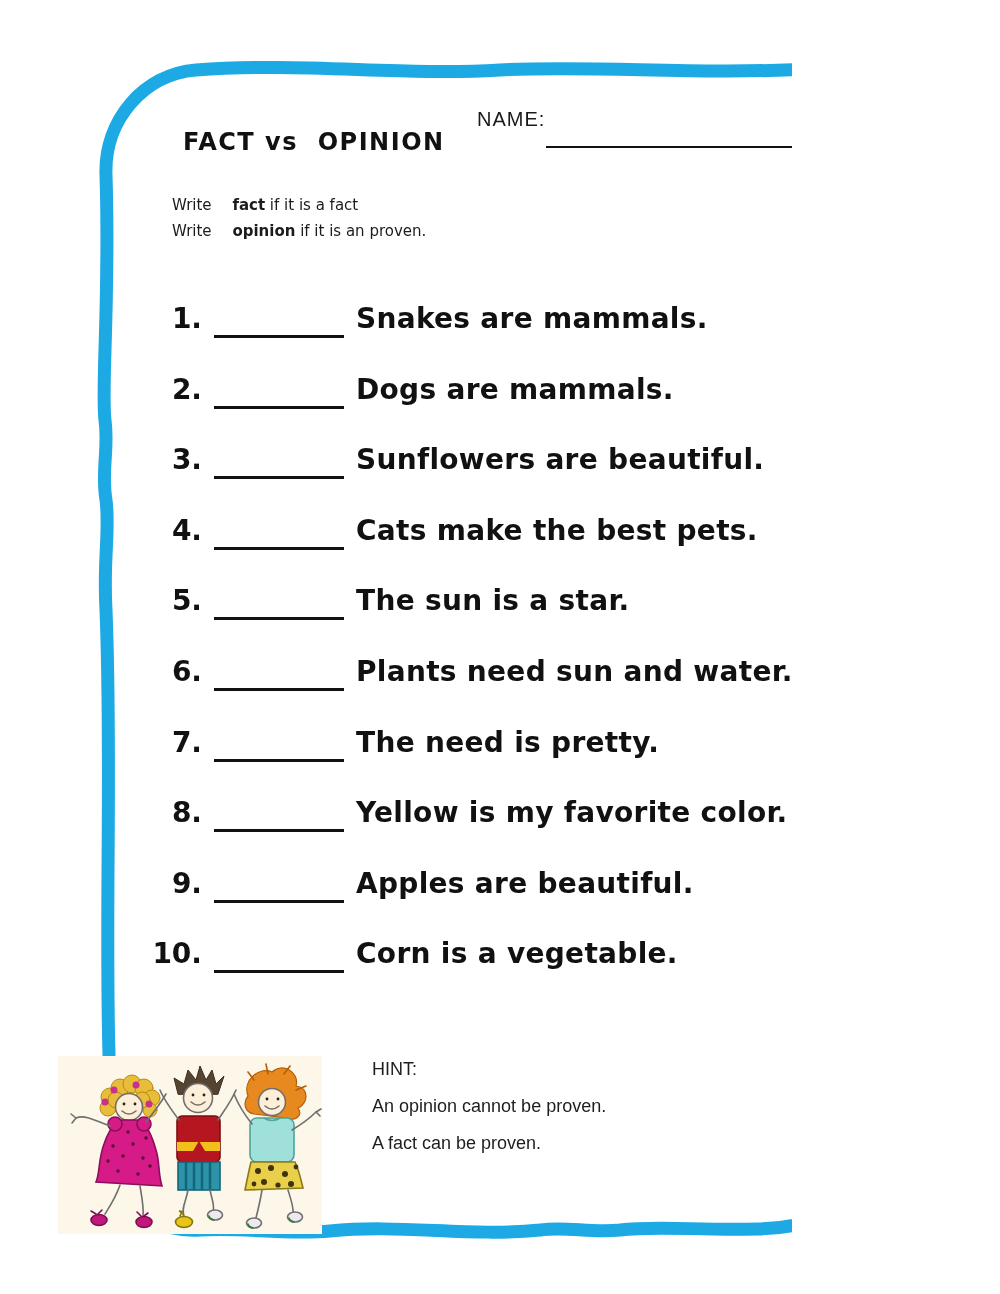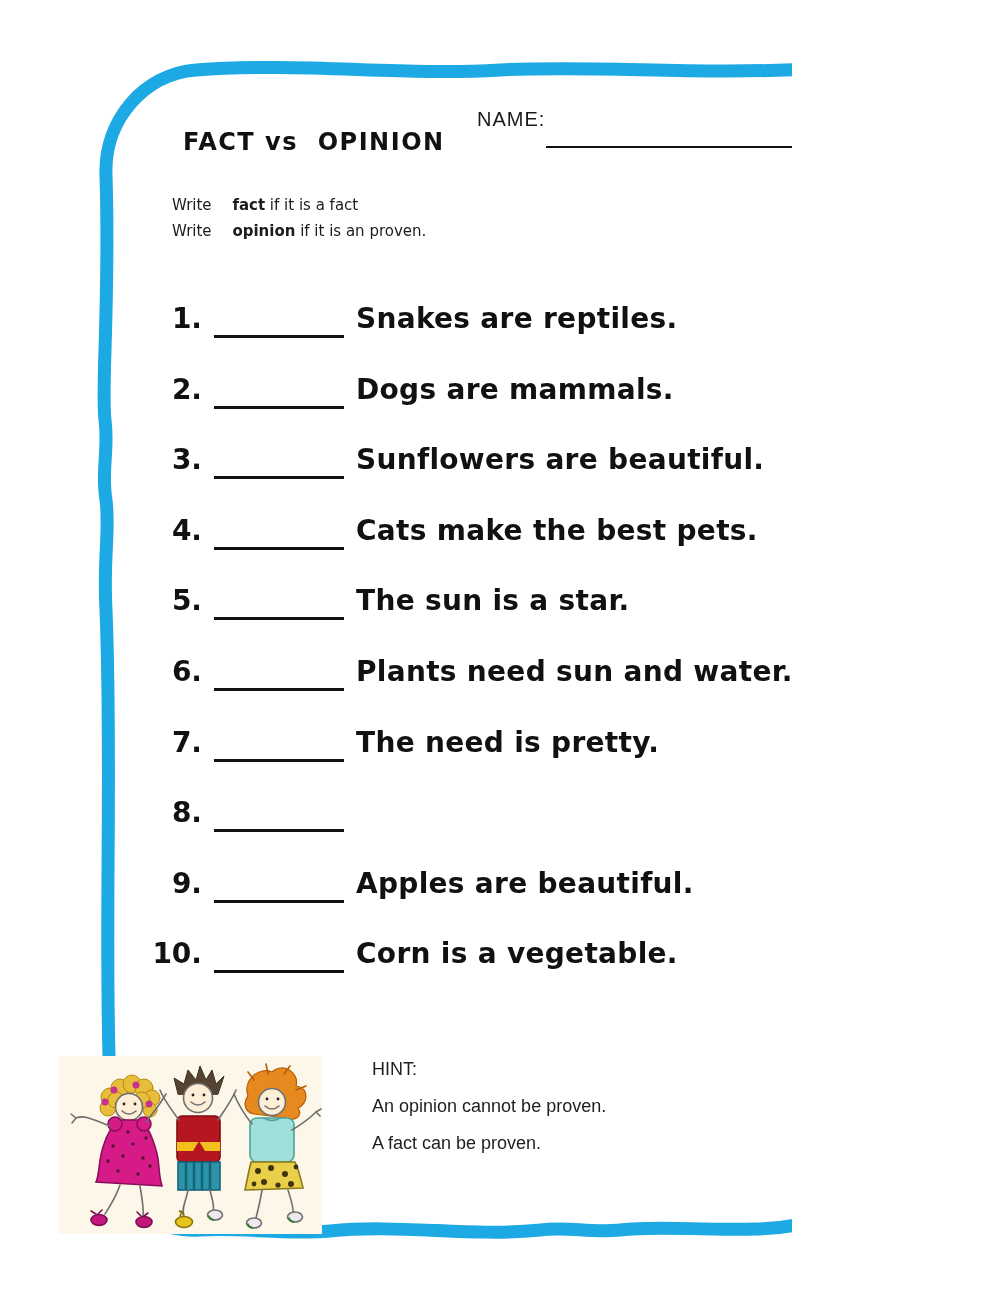--- a/index.html
+++ b/index.html
@@ -89,21 +89,21 @@
 
   <div class="instructions">
     <div><span>Write </span><b>fact</b><span> if it is a fact</span></div>
     <div><span>Write </span><b>opinion</b><span> if it is an proven.</span></div>
   </div>
 
   <div class="items">
     <div class="item-row">
       <span class="item-number">1.</span>
       <span class="item-blank"></span>
-      <span class="item-sentence">Snakes are reptiles.</span>
+      <span class="item-sentence">Snakes are mammals.</span>
     </div>
 
     <div class="item-row">
       <span class="item-number">2.</span>
       <span class="item-blank"></span>
       <span class="item-sentence">Dogs are mammals.</span>
     </div>
 
     <div class="item-row">
       <span class="item-number">3.</span>
@@ -131,20 +131,21 @@
 
     <div class="item-row">
       <span class="item-number">7.</span>
       <span class="item-blank"></span>
       <span class="item-sentence">The need is pretty.</span>
     </div>
 
     <div class="item-row">
       <span class="item-number">8.</span>
       <span class="item-blank"></span>
+      <span class="item-sentence">Yellow is my favorite color.</span>
     </div>
 
     <div class="item-row">
       <span class="item-number">9.</span>
       <span class="item-blank"></span>
       <span class="item-sentence">Apples are beautiful.</span>
     </div>
 
     <div class="item-row">
       <span class="item-number">10.</span>

